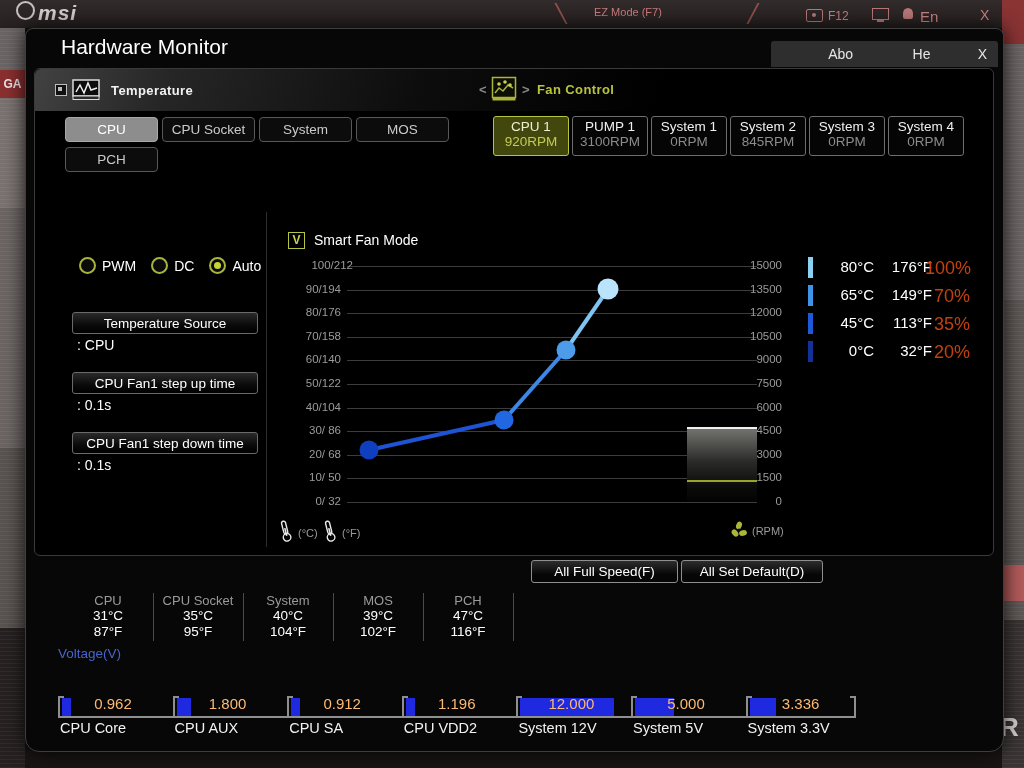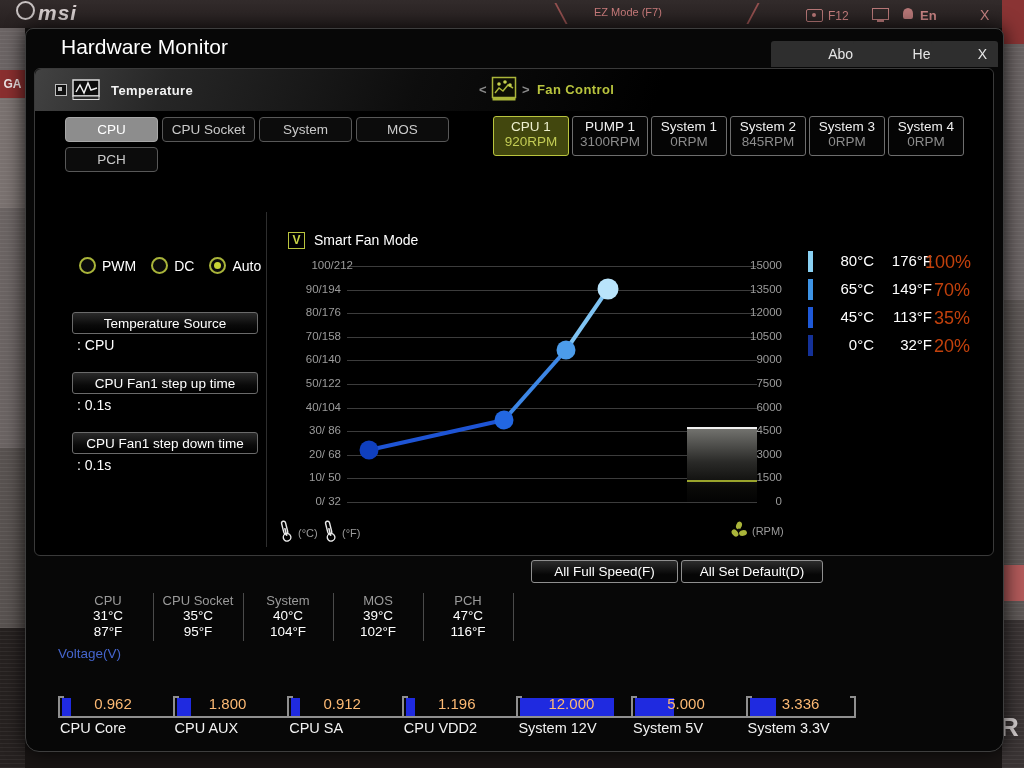--- a/index.html
+++ b/index.html
@@ -13,21 +13,21 @@
   .ez-mode{left:594px;top:6px;font-size:11px;color:#cc7d7d;}
   .ez-slash{top:3px;width:2px;height:21px;background:#94504f;}
   .ez-sl{left:560px;transform:skewX(28deg);}
   .ez-sr{left:752px;transform:skewX(-28deg);}
   .cam-icon{left:806px;top:9px;width:15px;height:11px;border:1px solid #b97878;border-radius:2px;}
   .cam-icon:after{content:"";position:absolute;left:5px;top:3px;width:4px;height:4px;border-radius:50%;background:#b97878;}
   .hotkey{left:828px;top:9px;font-size:12px;color:#c98080;}
   .mon-icon{left:872px;top:8px;width:15px;height:10px;border:1px solid #b97878;}
   .mon-icon:after{content:"";position:absolute;left:4px;top:11px;width:7px;height:2px;background:#b97878;}
   .bell-icon{left:903px;top:8px;width:10px;height:11px;background:#b97878;border-radius:50% 50% 20% 20%;}
-  .lang{left:920px;top:8px;font-size:13px;color:#cc8585;font-weight:bold;}
+  .lang{left:920px;top:8px;font-size:15px;color:#cc8585;}
   .bg-close{left:980px;top:7px;font-size:14px;color:#cc8585;}
   .clock-icon{left:16px;top:1px;width:15px;height:15px;border:2px solid #c8c2c2;border-radius:50%;}
   .bg-left{left:0;top:28px;width:25px;height:740px;
     background:linear-gradient(#6b6464 0 50px,#7a7270 50px 180px,#6b6463 180px 420px,#585250 420px 600px,#262120 600px 100%);}
   .bg-left:after,.bg-right:after{content:"";position:absolute;inset:0;
     background:repeating-linear-gradient(0deg,rgba(255,255,255,.05) 0 1px,transparent 1px 4px);}
   .left-badge{left:0;top:70px;width:25px;height:28px;background:#8a2f2f;color:#ede5e5;
     font-size:12px;font-weight:bold;text-align:center;line-height:28px;}
   .bg-right{left:1002px;top:0;width:22px;height:768px;background:linear-gradient(#6b6464 0 300px,#5d5755 300px 620px,#3a3434 620px 100%);}
   .right-red-top{left:1002px;top:0;width:22px;height:44px;background:#8a3434;}
@@ -93,21 +93,21 @@
 
   #plot{left:312px;top:197px;width:410px;height:236px;}
   .gridline{left:0;width:410px;height:1px;background:#3c3c3c;}
   .ytick{width:70px;text-align:right;font-size:11.5px;color:#9b9b9b;white-space:pre;}
   .gauge{left:340px;top:161px;width:70px;height:75px;border-top:2px solid #f0f0f0;box-sizing:border-box;
     background:linear-gradient(#72726e,#2a2a28 45%,#0a0a08 80%,#030303);}
   .gauge-cur{position:absolute;left:0;width:100%;height:2px;background:#9aa42c;}
   .unit-label{font-size:11px;color:#9b9b9b;}
   .therm{top:450px;}
 
-  .fan-table{left:770px;top:179px;width:200px;height:118px;}
+  .fan-table{left:770px;top:185px;width:200px;height:118px;}
   .ft-row{position:absolute;left:0;width:200px;height:28px;}
   .ft-tick{position:absolute;left:3px;top:3px;width:5px;height:21px;}
   .ft-c{position:absolute;left:15px;top:4px;width:54px;text-align:right;color:#fff;font-size:15px;}
   .ft-f{position:absolute;left:39px;top:4px;width:88px;text-align:right;color:#fff;font-size:15px;}
   .ft-p{position:absolute;left:120px;top:4px;width:45px;text-align:right;color:#c2410c;font-size:18px;}
 
   .act-btn{top:531px;height:23px;background:linear-gradient(#2d2d2d,#060606 65%);
     border:1px solid #8f8f8f;border-radius:3px;color:#fff;font-size:13.5px;
     text-align:center;line-height:22px;box-sizing:border-box;cursor:pointer;}
 

